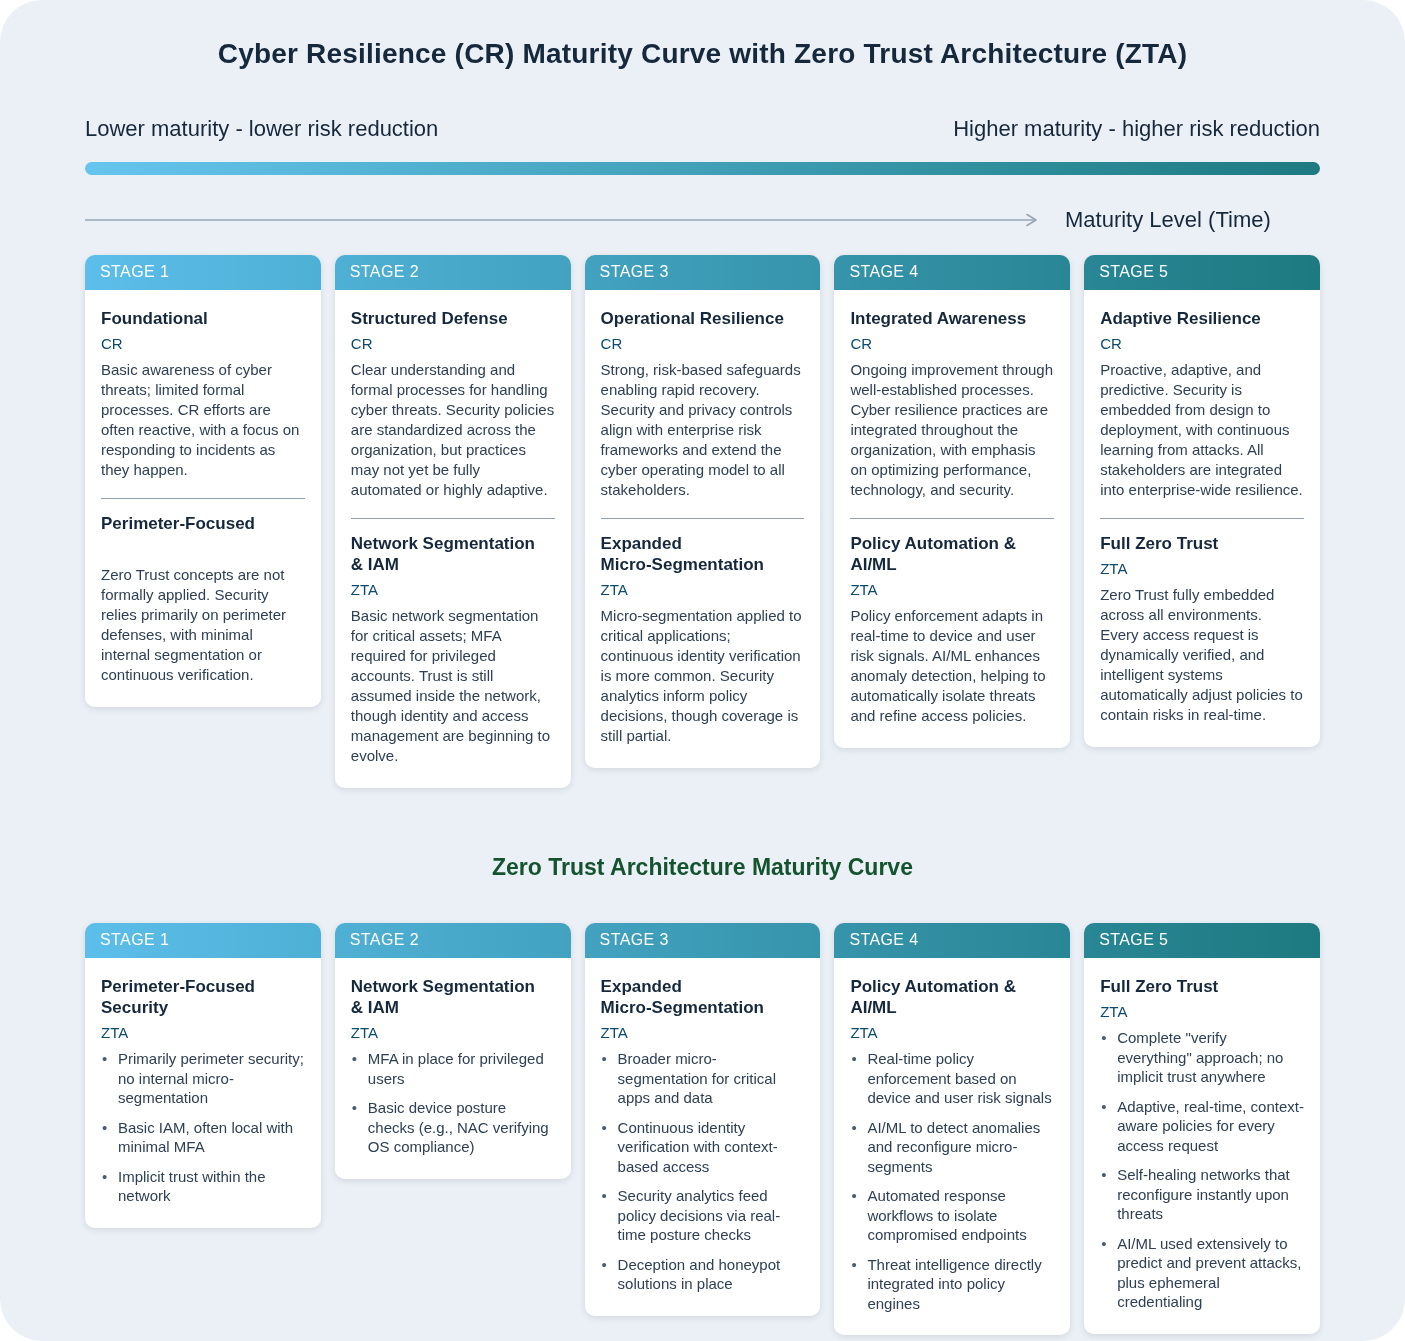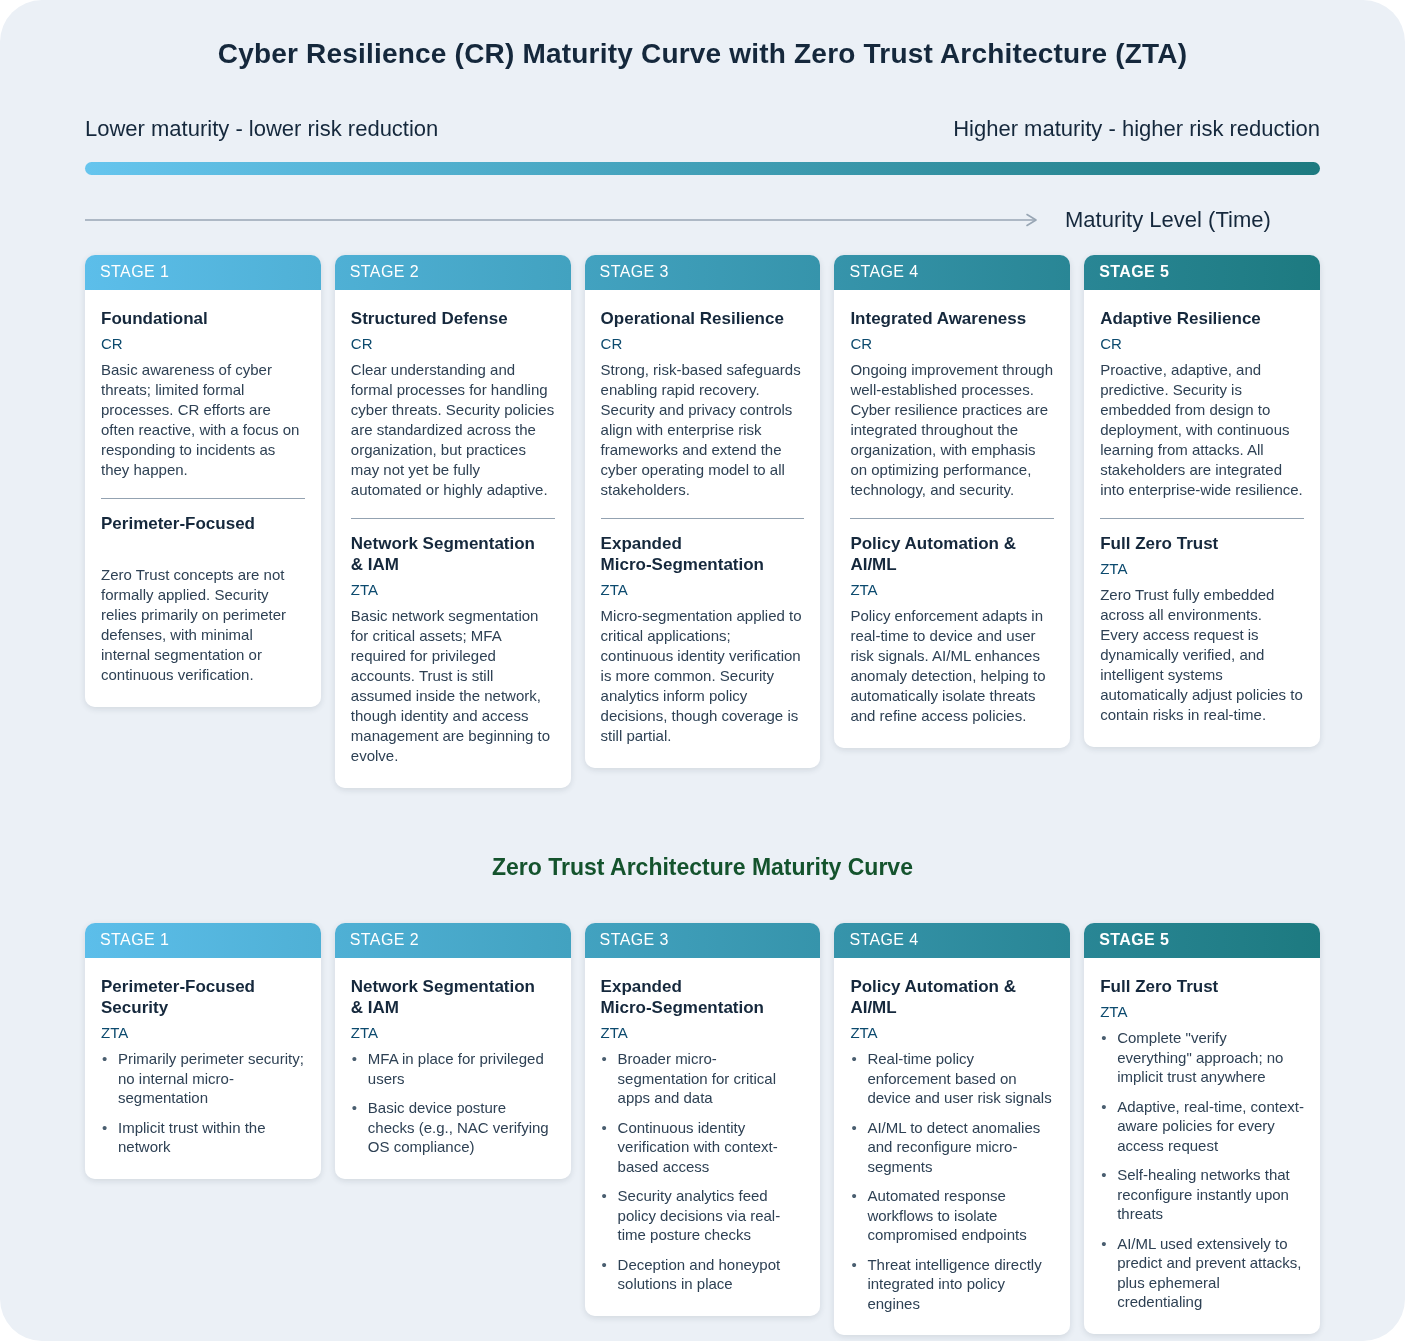--- a/index.html
+++ b/index.html
@@ -72,21 +72,21 @@
     border-radius: 10px 10px 0 0;
     color: #ffffff;
     font-size: 16px;
     letter-spacing: 0.4px;
   }
 
   .grad-0 { background: linear-gradient(90deg, #5cbeea, #4fb0d5); }
   .grad-1 { background: linear-gradient(90deg, #4fb0d5, #42a2c0); }
   .grad-2 { background: linear-gradient(90deg, #42a2c0, #3694ab); }
   .grad-3 { background: linear-gradient(90deg, #3694ab, #298695); }
-  .grad-4 { background: linear-gradient(90deg, #298695, #1d7a80); font-weight: bold; }
+  .grad-4 { background: linear-gradient(90deg, #298695, #1d7a80); }
 
   .card-body {
     background: #ffffff;
     border-radius: 0 0 10px 10px;
     padding: 16px 16px 22px;
   }
 
   .card-title {
     font-size: 17px;
     font-weight: 700;
@@ -256,20 +256,21 @@
     <div class="card">
       <div class="card-header grad-0">
         <span class="stage-label">STAGE 1</span>
       </div>
       <div class="card-body">
         <h3 class="card-title">Perimeter-Focused
 Security</h3>
         <div class="tag">ZTA</div>
         <ul class="bullets">
           <li><span>Primarily perimeter security; no internal micro-segmentation</span></li>
+          <li><span>Basic IAM, often local with minimal MFA</span></li>
           <li><span>Implicit trust within the network</span></li>
         </ul>
       </div>
     </div>
 
     <div class="card">
       <div class="card-header grad-1">
         <span class="stage-label">STAGE 2</span>
       </div>
       <div class="card-body">

